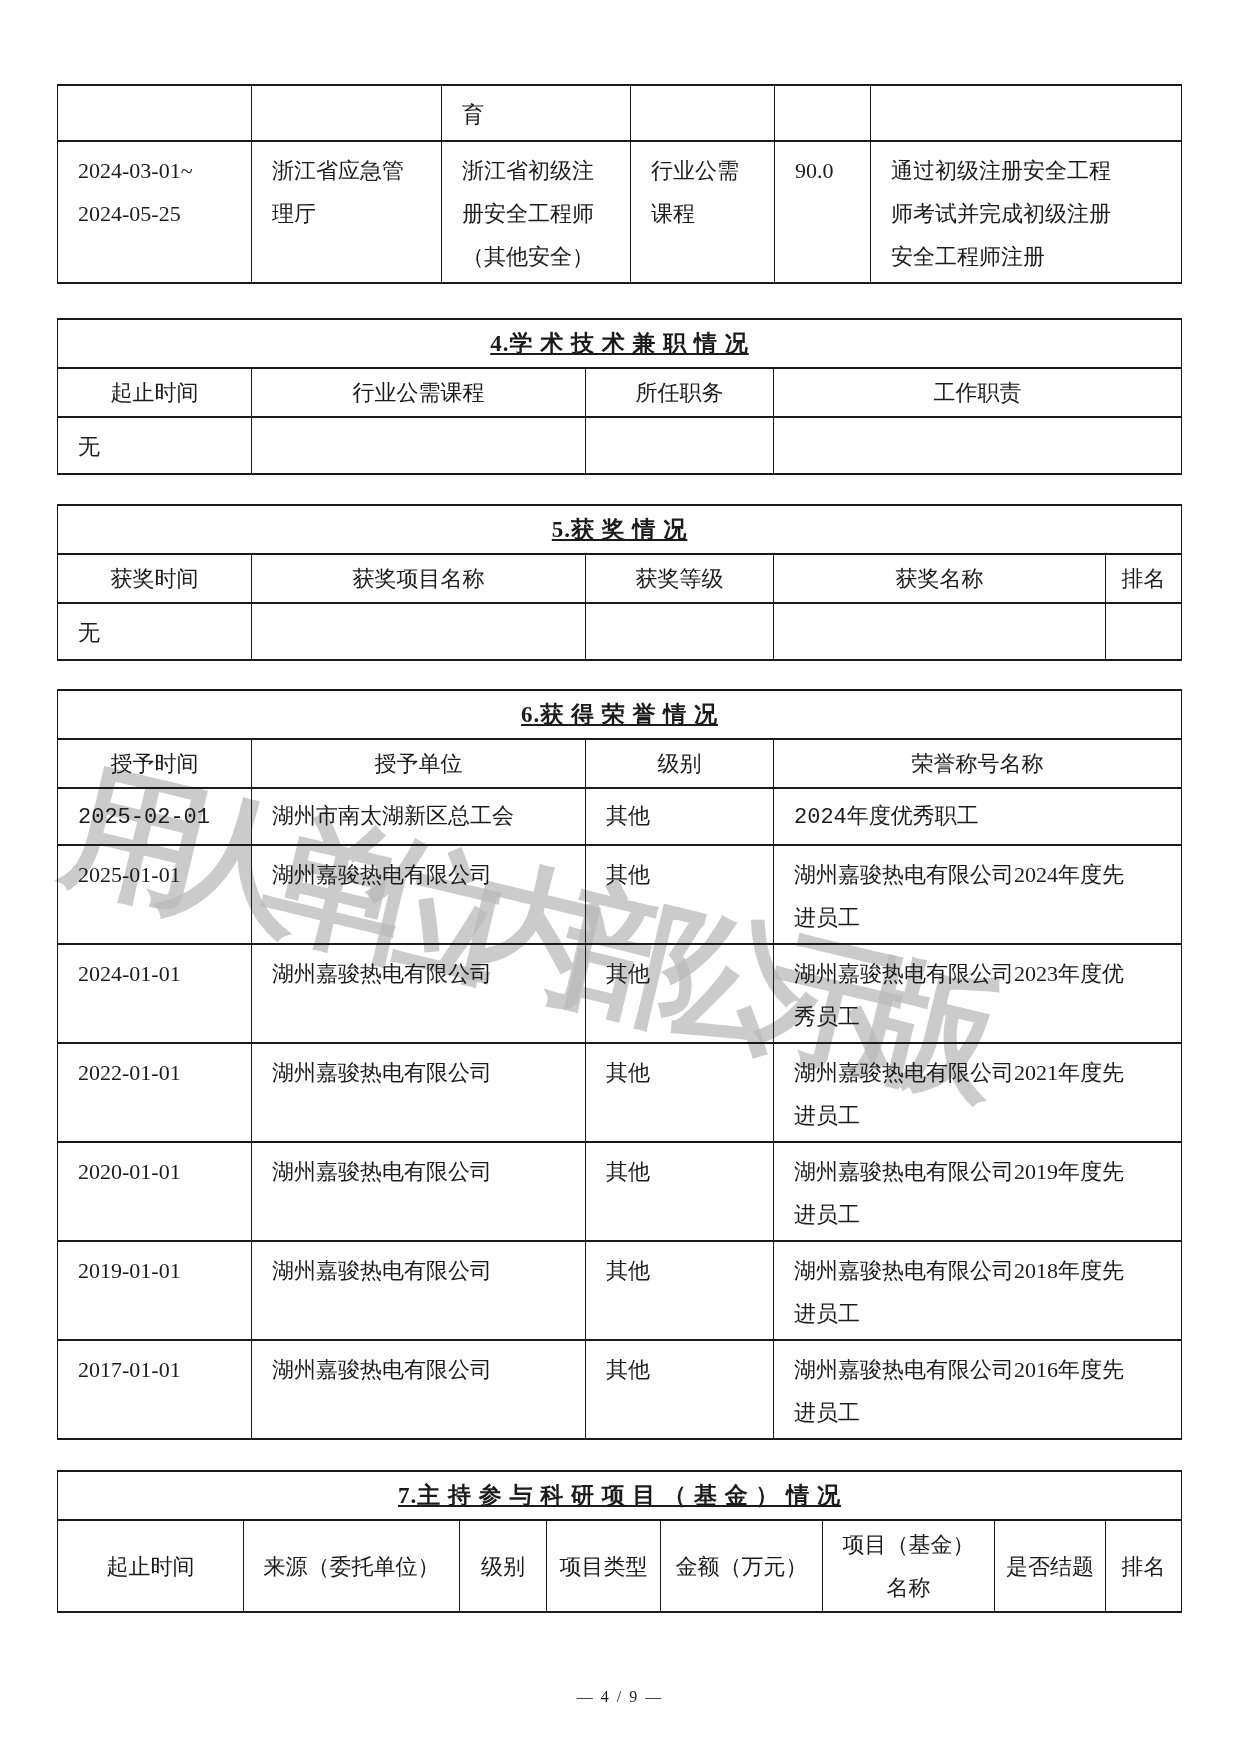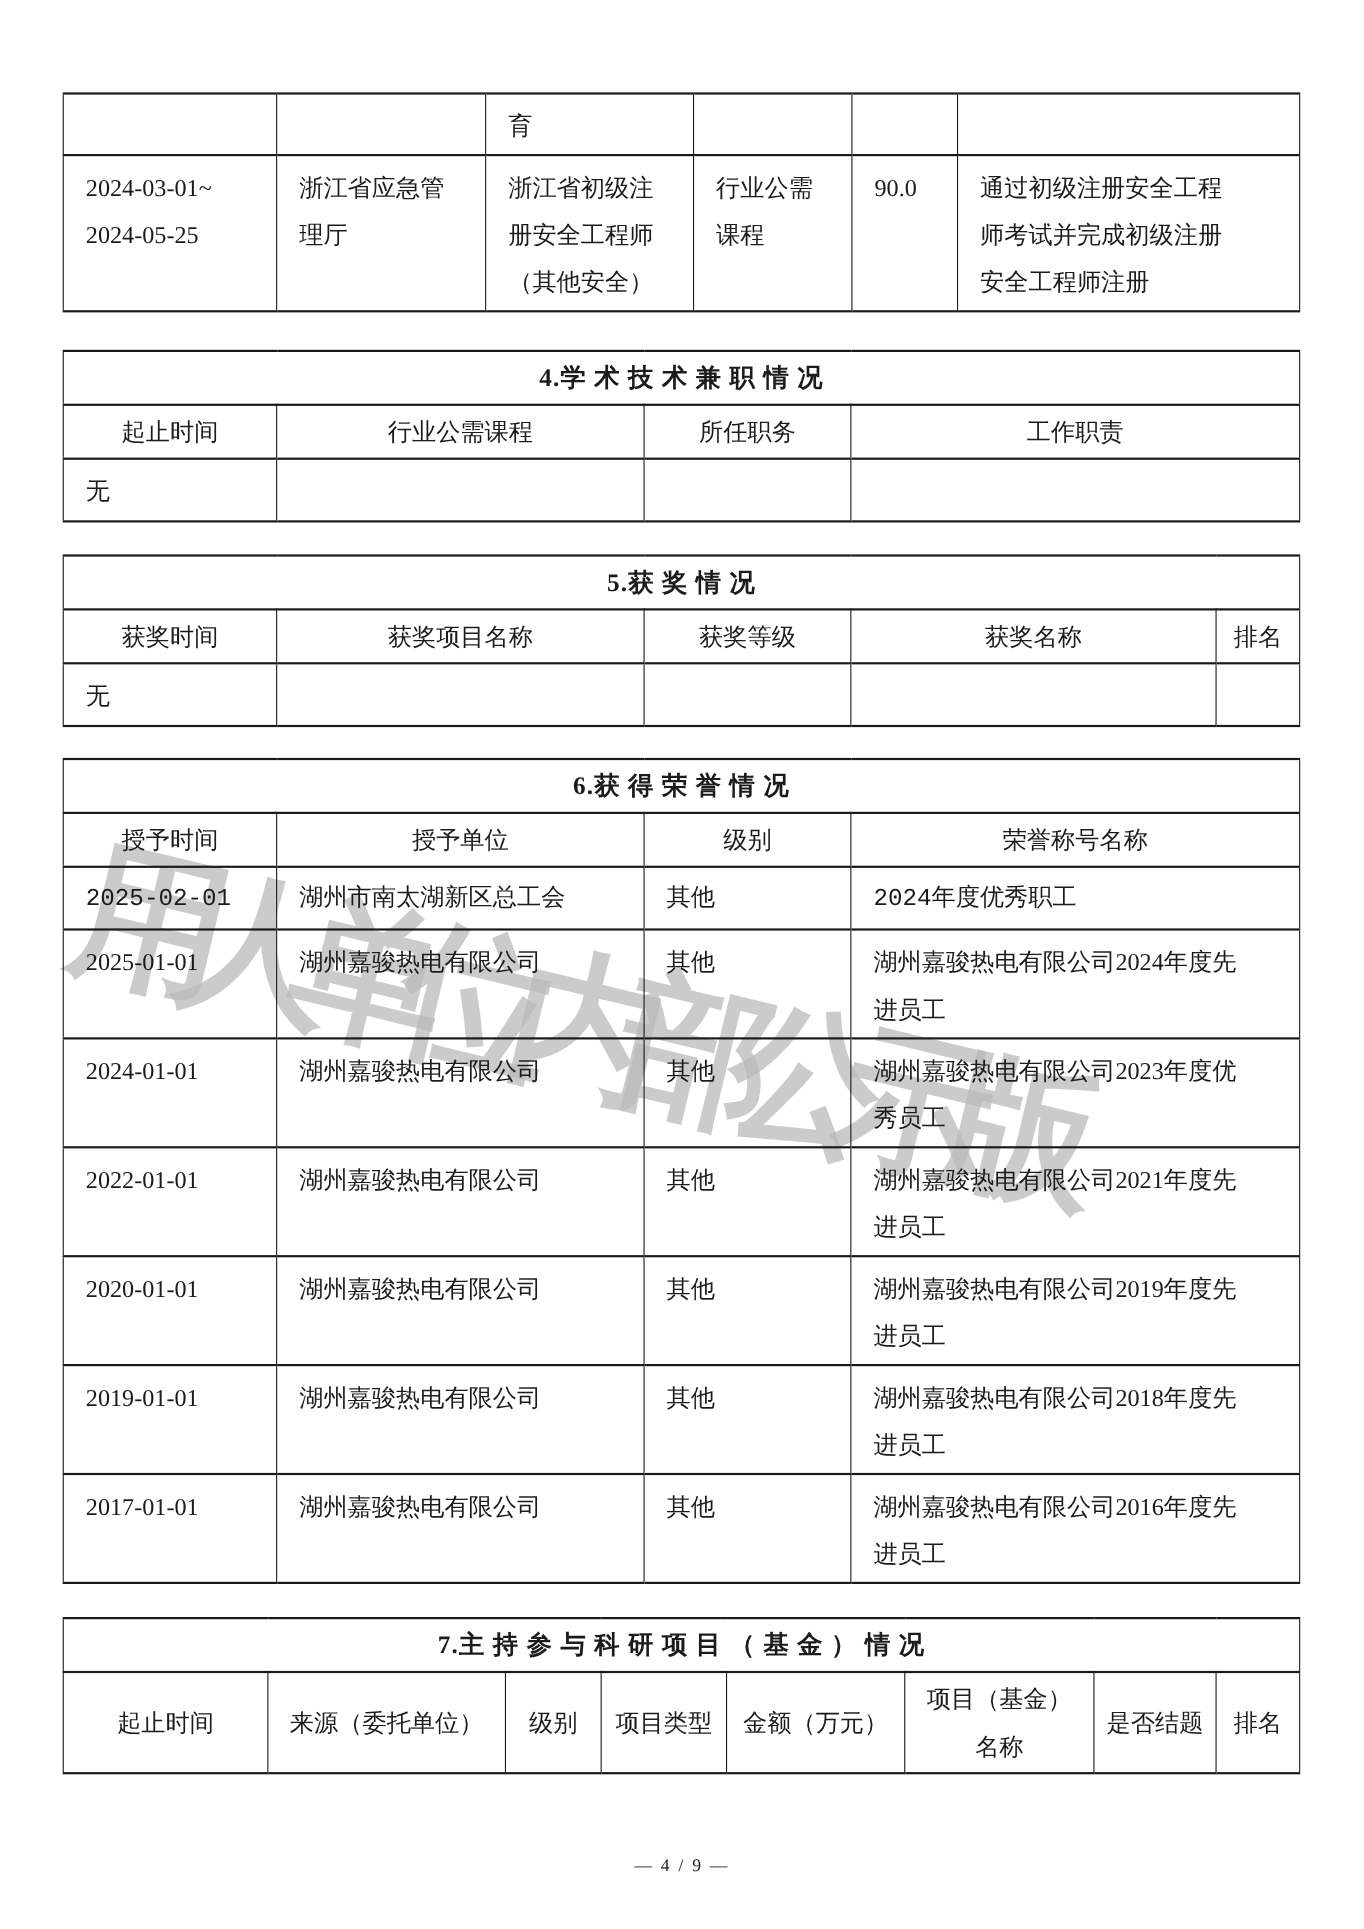--- a/index.html
+++ b/index.html
@@ -44,21 +44,21 @@
   }
   .title-row td{
     text-align:center;
     vertical-align:middle;
     font-weight:bold;
     font-size:23px;
     letter-spacing:1px;
     padding:2px 6px;
     white-space:normal;
   }
-  .title-row{height:39px;}
+  .title-row{height:39px;text-decoration:underline;}
   .header-row{height:49px;}
   
   .t-cont tbody tr:first-child{height:52px;}
   .t-cont tbody tr:last-child{height:142px;}
   .t-cont td:last-child{padding-right:68px;}
   
   .t4{margin-top:34px;}
   .t5{margin-top:29px;}
   .t6{margin-top:28px;}
   .t7{margin-top:30px;}

